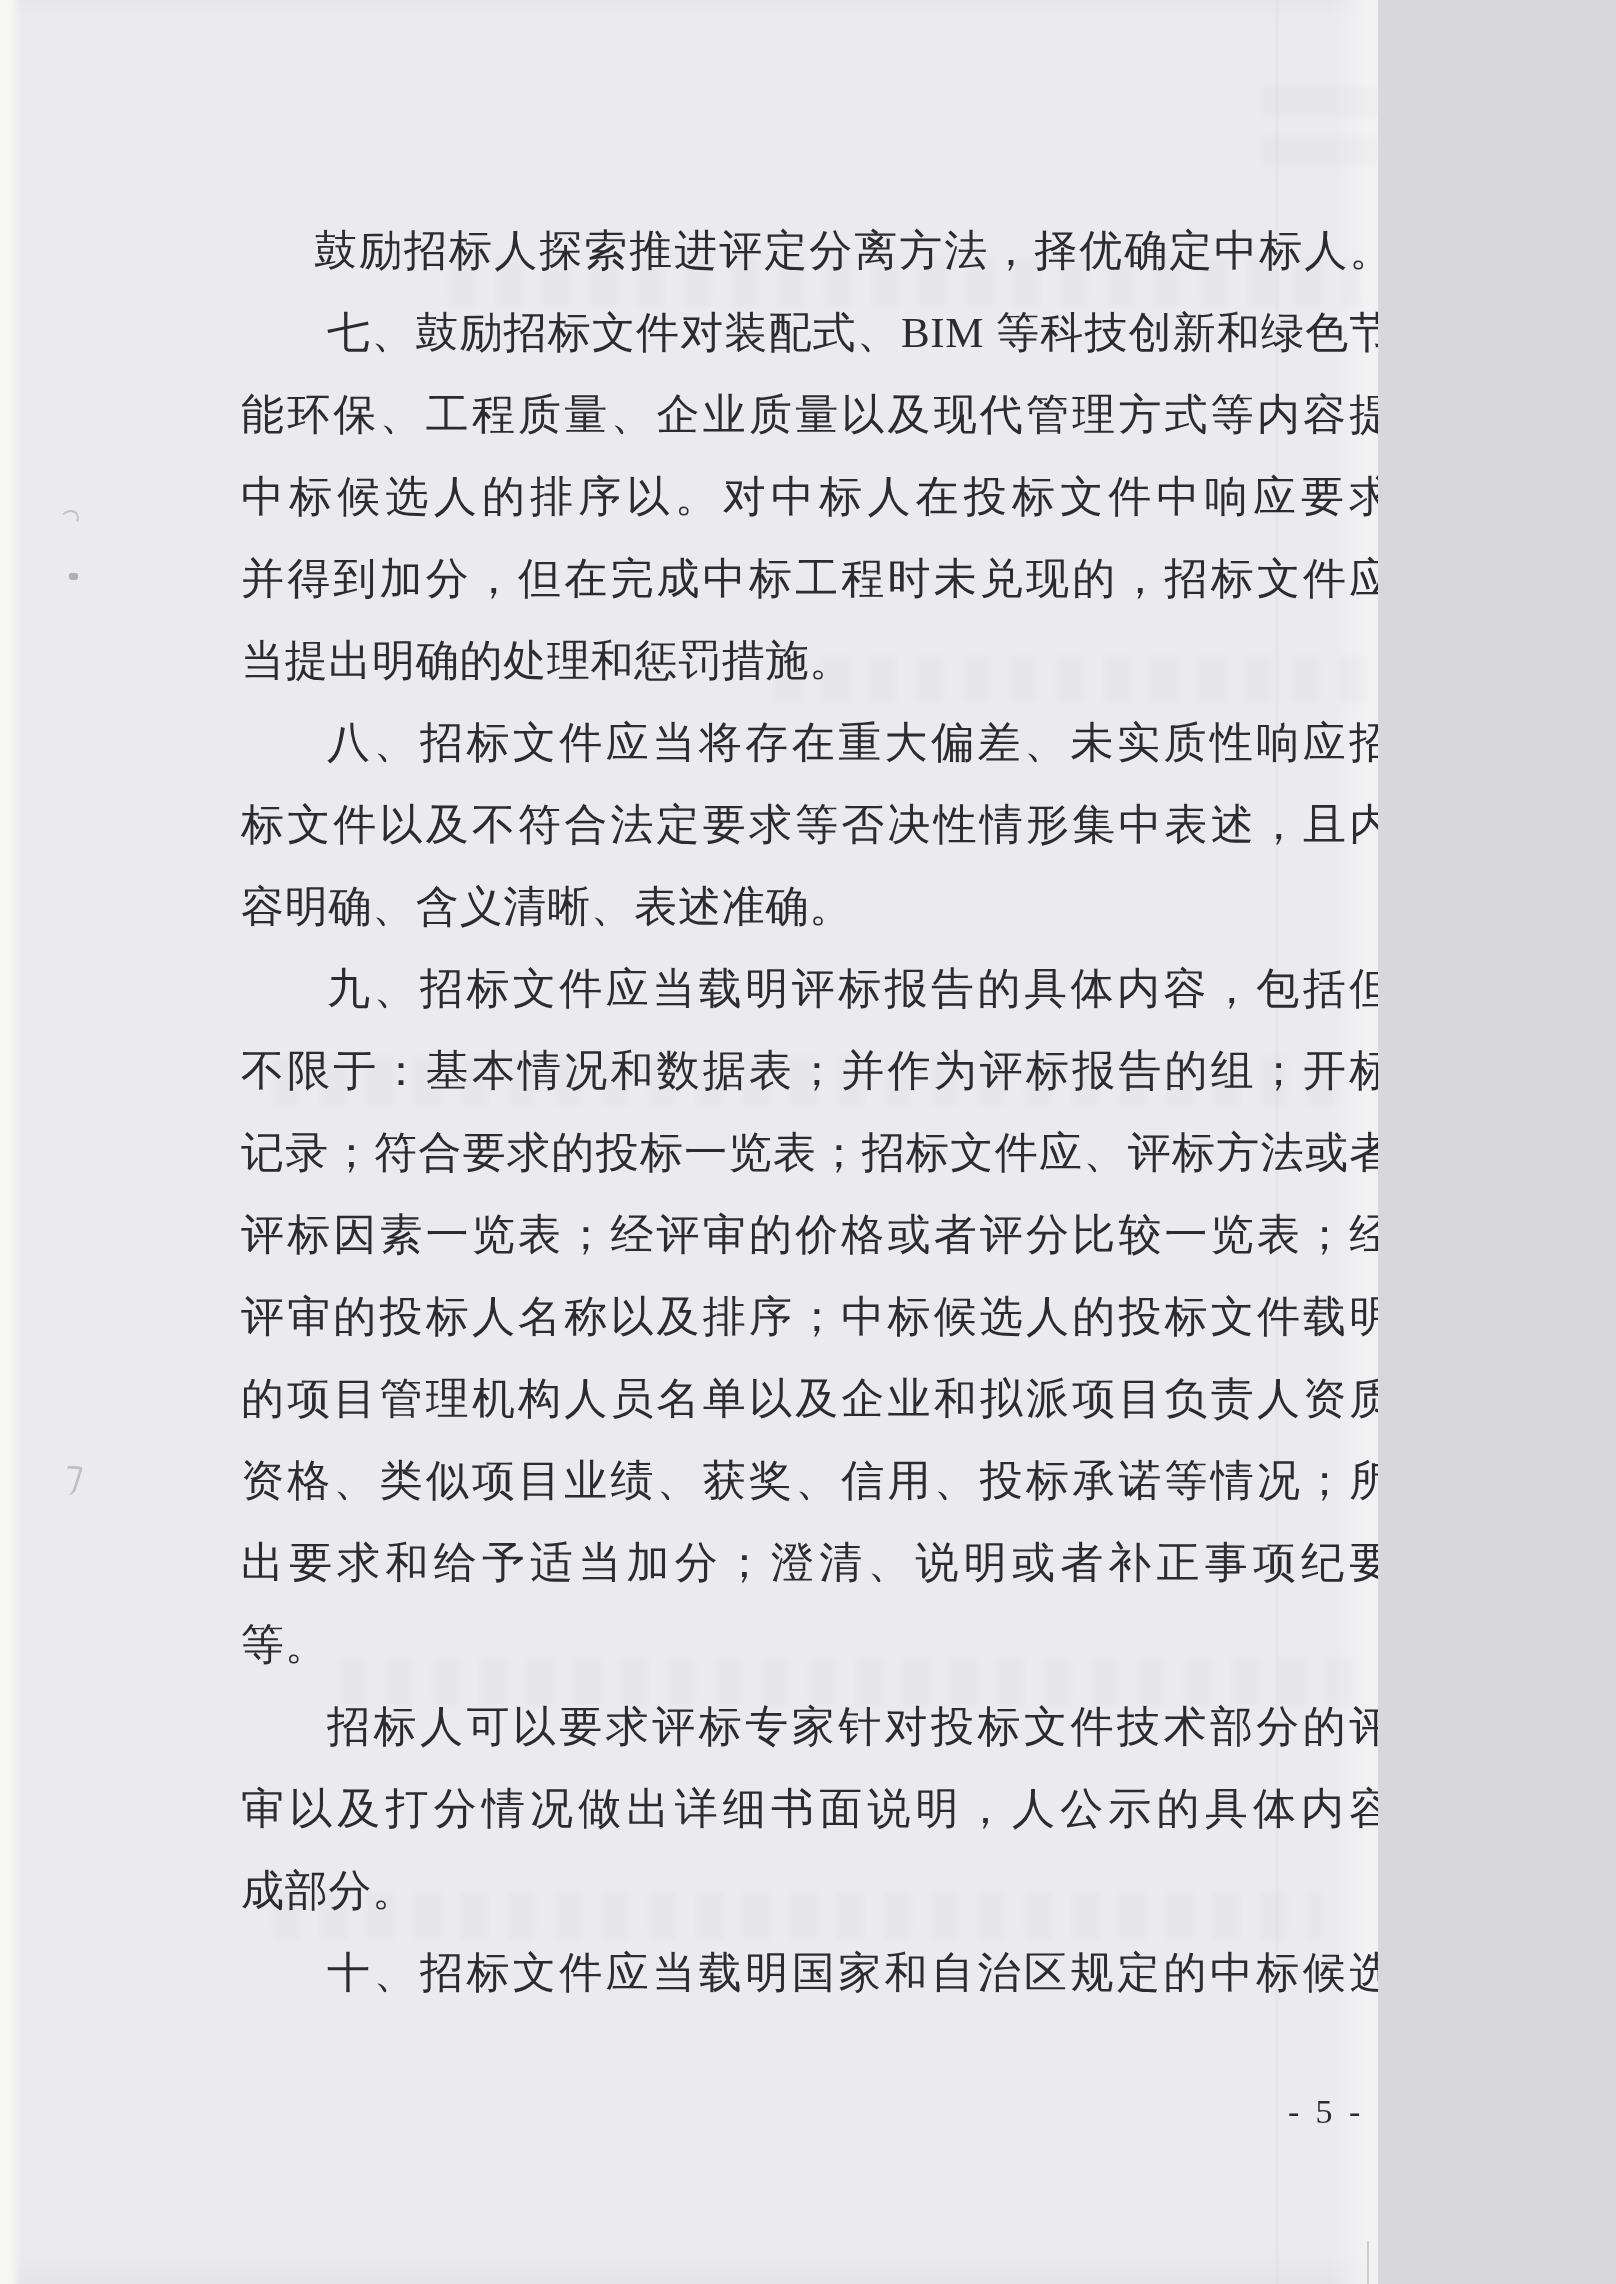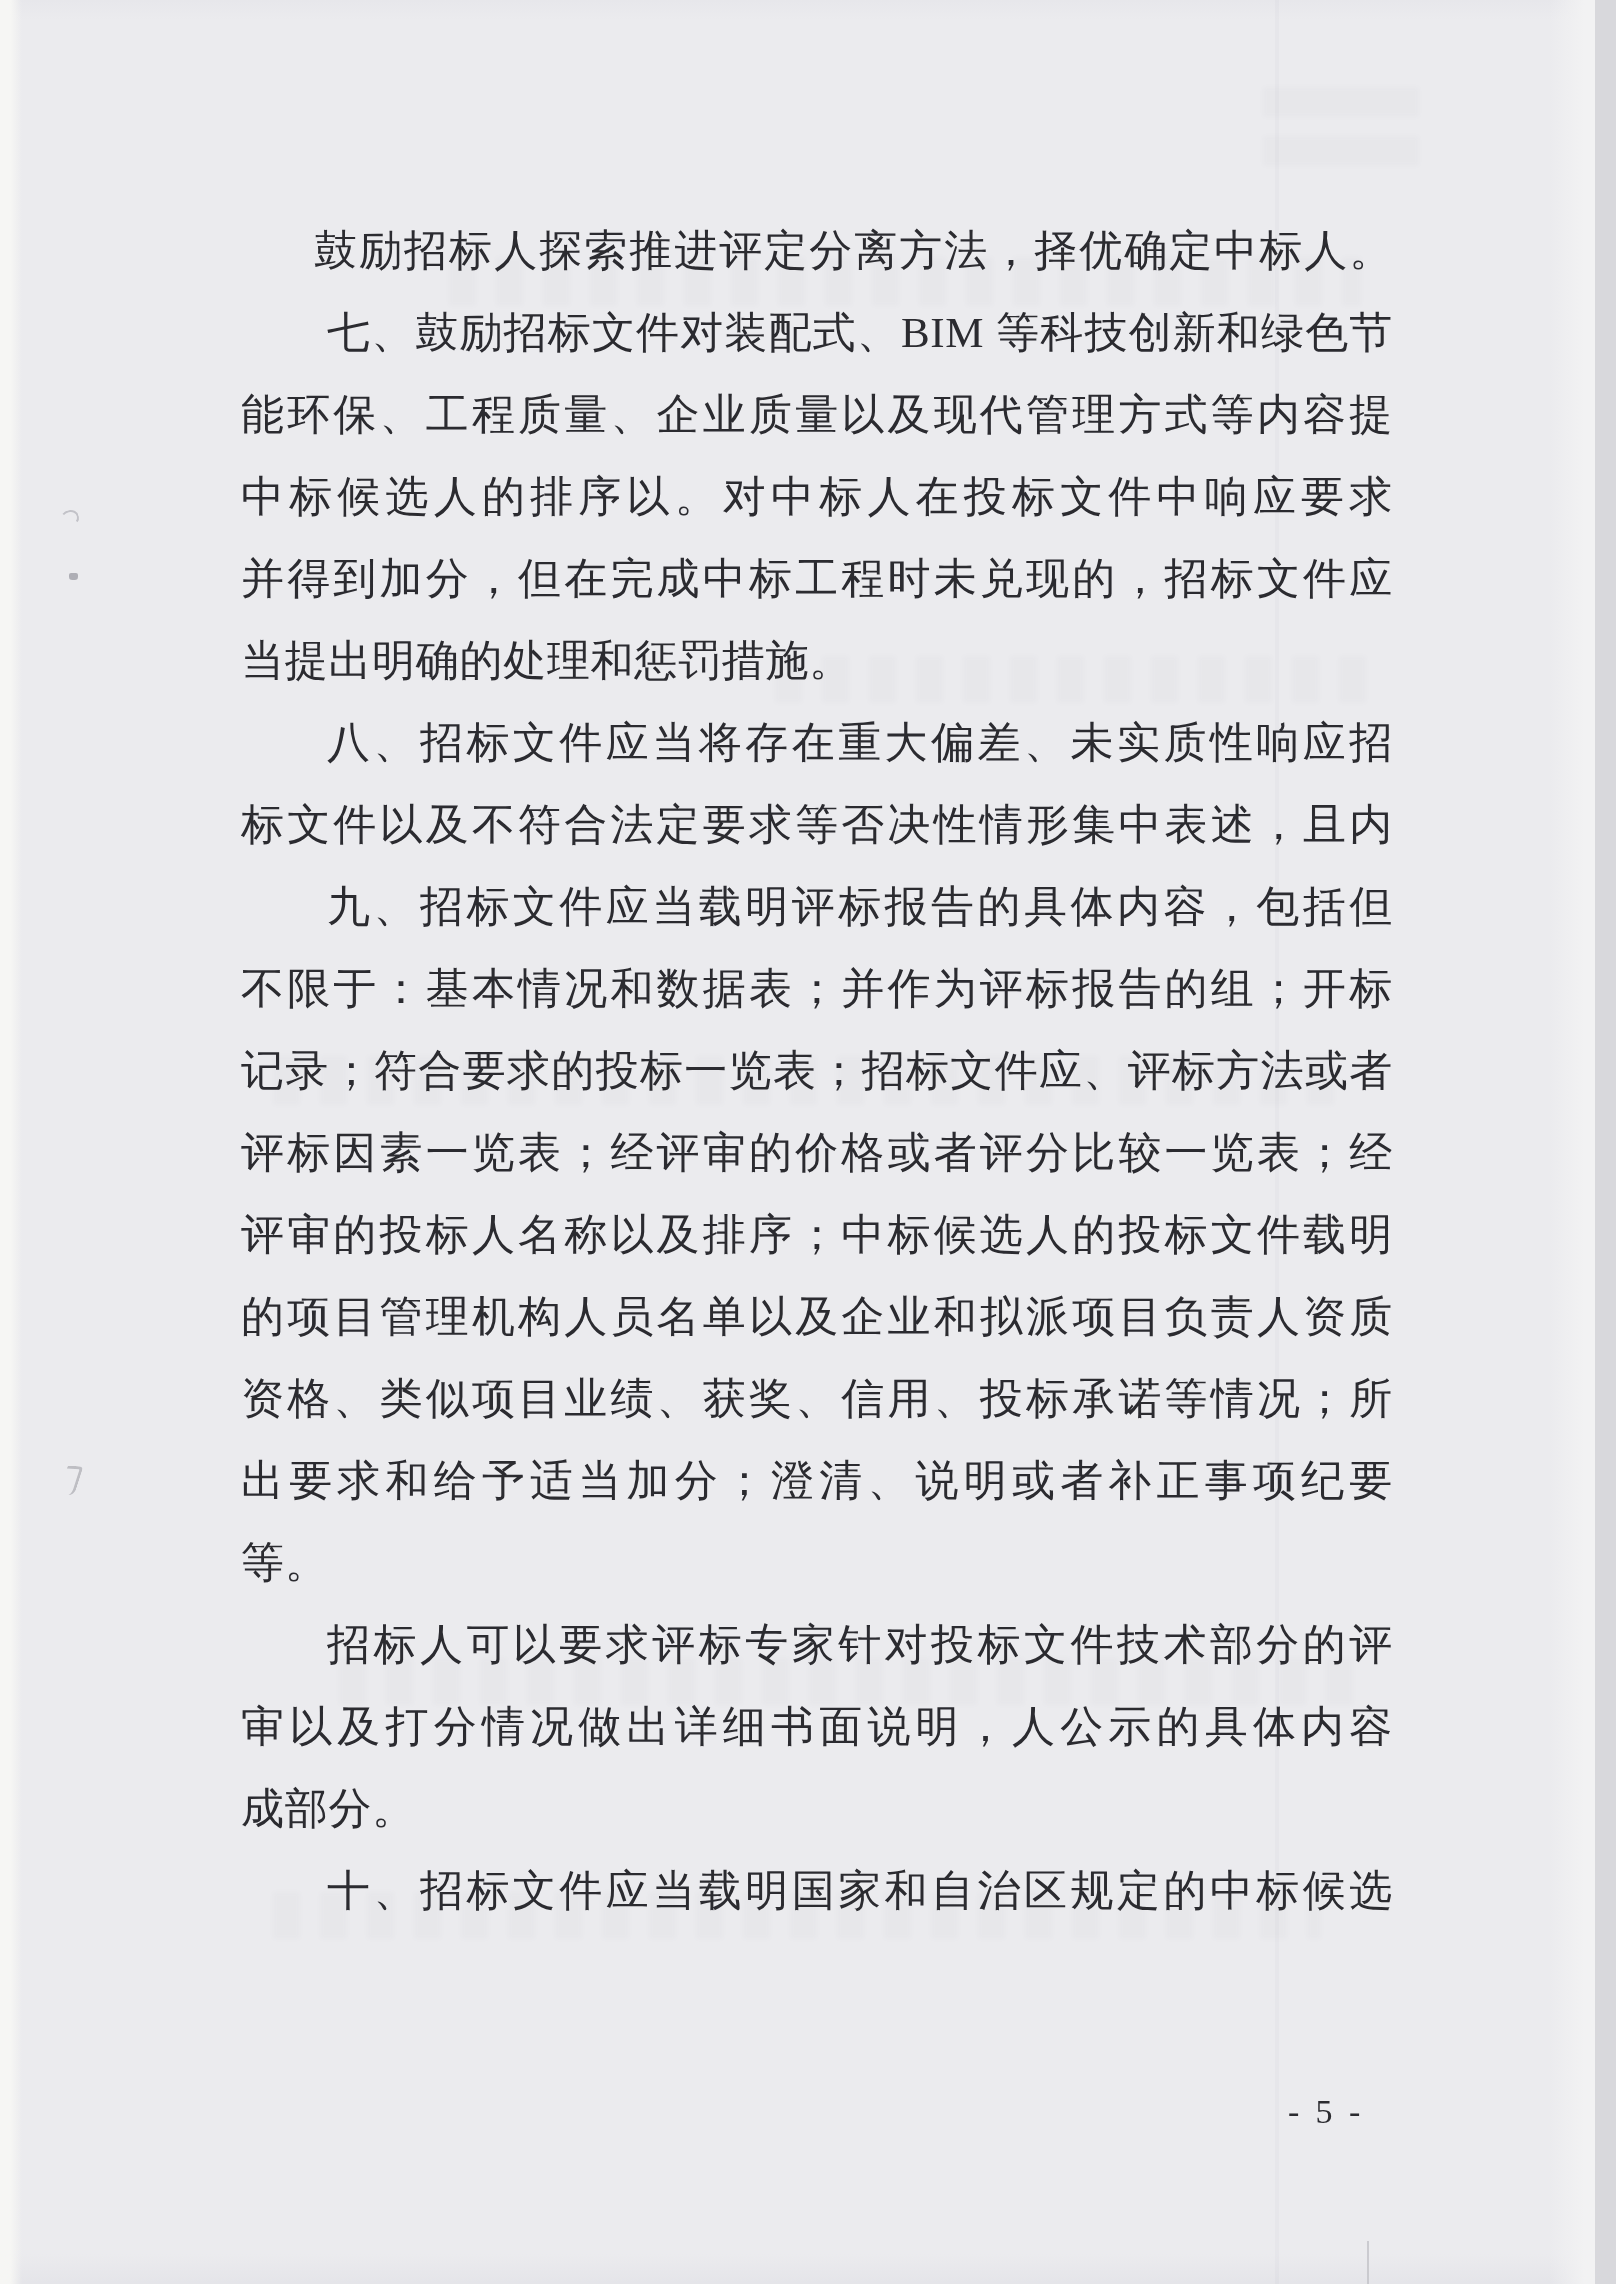--- a/index.html
+++ b/index.html
@@ -1,18 +1,18 @@
 <!DOCTYPE html>
 <html style="font-size:10.4px"><head>
 <meta charset="utf-8">
 <style>
   html,body{margin:0;padding:0;background:#d8d8dc;}
   .page{
     position:relative;
-    width:1595px;height:2284px;
+    width:1378px;height:2284px;
     overflow:hidden;
     background:
       linear-gradient(90deg,#f6f6f4 0,#f6f6f4 10.4px,rgba(246,246,244,0) 22px),
       linear-gradient(270deg,#f2f2f3 0,#f2f2f3 10.4px,rgba(242,242,243,0) 46px),
       linear-gradient(180deg,rgba(226,226,231,.45) 0,rgba(226,226,231,0) 19.5px),
       linear-gradient(0deg,rgba(221,221,227,.45) 0,rgba(221,221,227,0) 30px),
       #ebebee;
     font-family:"Liberation Serif","DejaVu Serif",serif;
   }
   
@@ -102,20 +102,21 @@
 
   <div class="text-block">
       <div class="line fill indent-small">鼓励招标人探索推进评定分离方法，择优确定中标人。</div>
       <div class="line fill indent-normal">七、鼓励招标文件对装配式、BIM 等科技创新和绿色节</div>
       <div class="line fill">能环保、工程质量、企业质量以及现代管理方式等内容提</div>
       <div class="line fill">中标候选人的排序以。对中标人在投标文件中响应要求</div>
       <div class="line fill">并得到加分，但在完成中标工程时未兑现的，招标文件应</div>
       <div class="line">当提出明确的处理和惩罚措施。</div>
       <div class="line fill indent-normal">八、招标文件应当将存在重大偏差、未实质性响应招</div>
       <div class="line fill">标文件以及不符合法定要求等否决性情形集中表述，且内</div>
+      <div class="line">容明确、含义清晰、表述准确。</div>
       <div class="line fill indent-normal">九、招标文件应当载明评标报告的具体内容，包括但</div>
       <div class="line fill">不限于：基本情况和数据表；并作为评标报告的组；开标</div>
       <div class="line fill">记录；符合要求的投标一览表；招标文件应、评标方法或者</div>
       <div class="line fill">评标因素一览表；经评审的价格或者评分比较一览表；经</div>
       <div class="line fill">评审的投标人名称以及排序；中标候选人的投标文件载明</div>
       <div class="line fill">的项目管理机构人员名单以及企业和拟派项目负责人资质</div>
       <div class="line fill">资格、类似项目业绩、获奖、信用、投标承诺等情况；所</div>
       <div class="line fill">出要求和给予适当加分；澄清、说明或者补正事项纪要</div>
       <div class="line">等。</div>
       <div class="line fill indent-normal">招标人可以要求评标专家针对投标文件技术部分的评</div>

